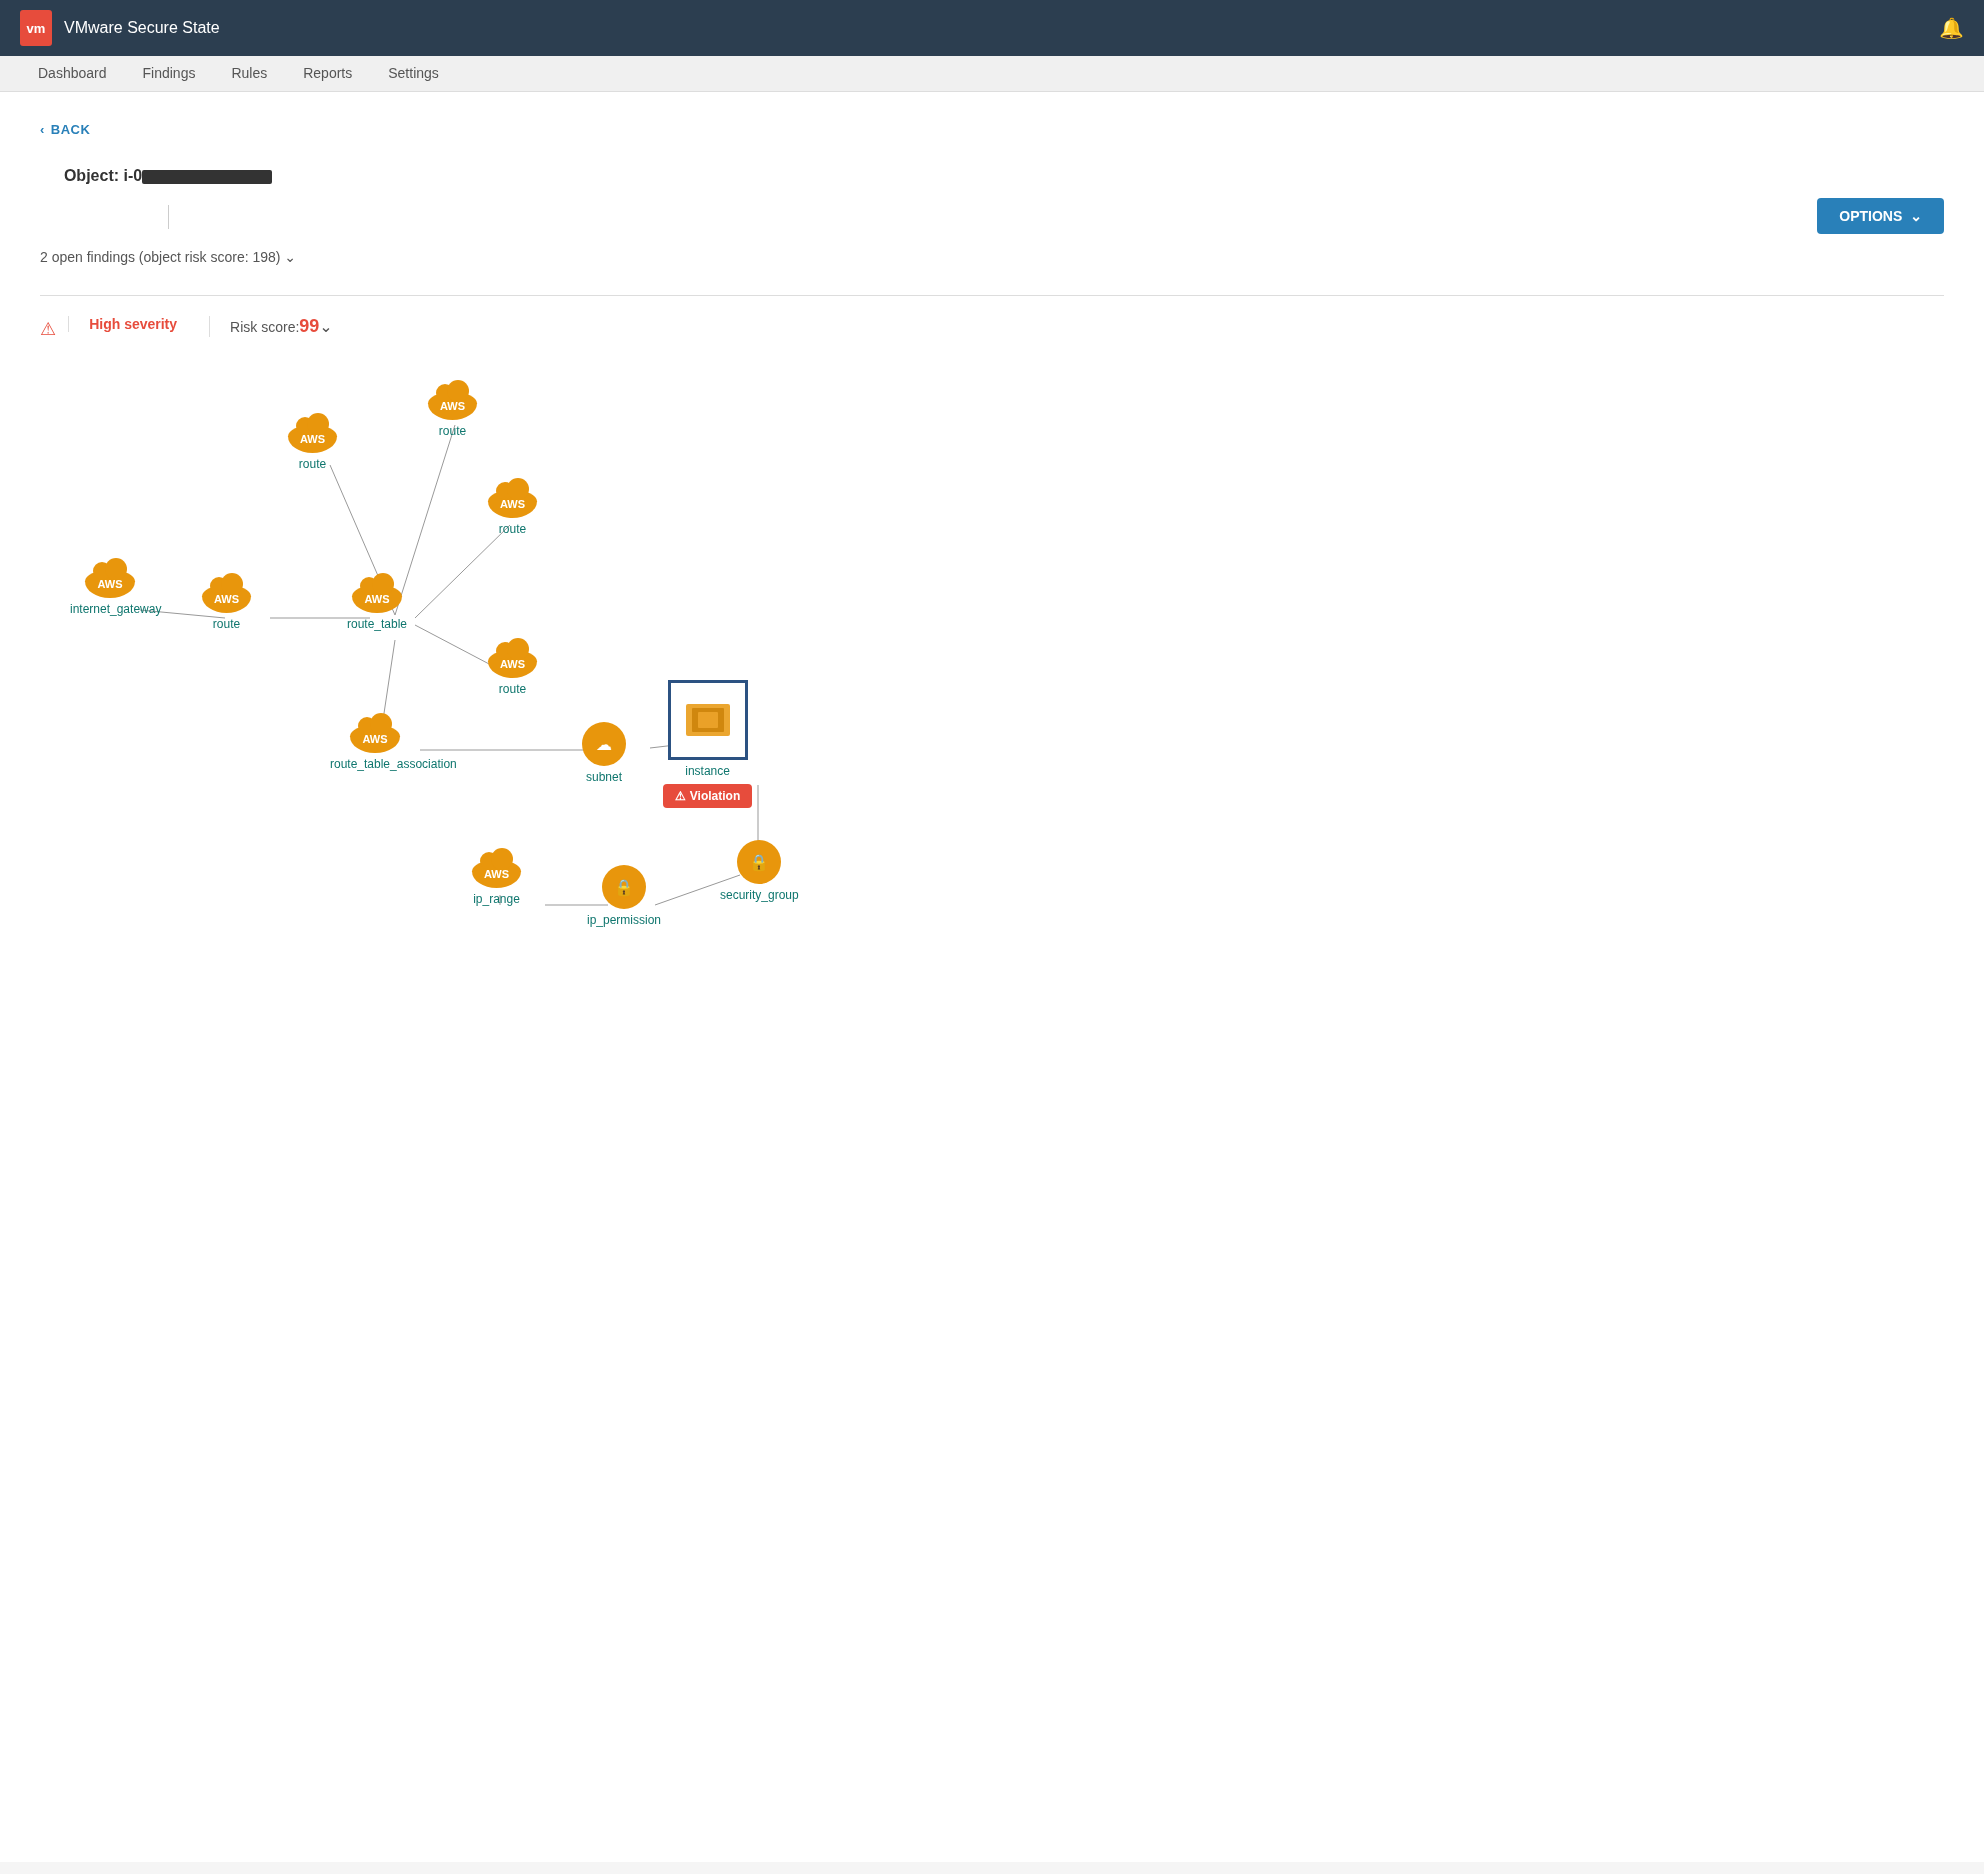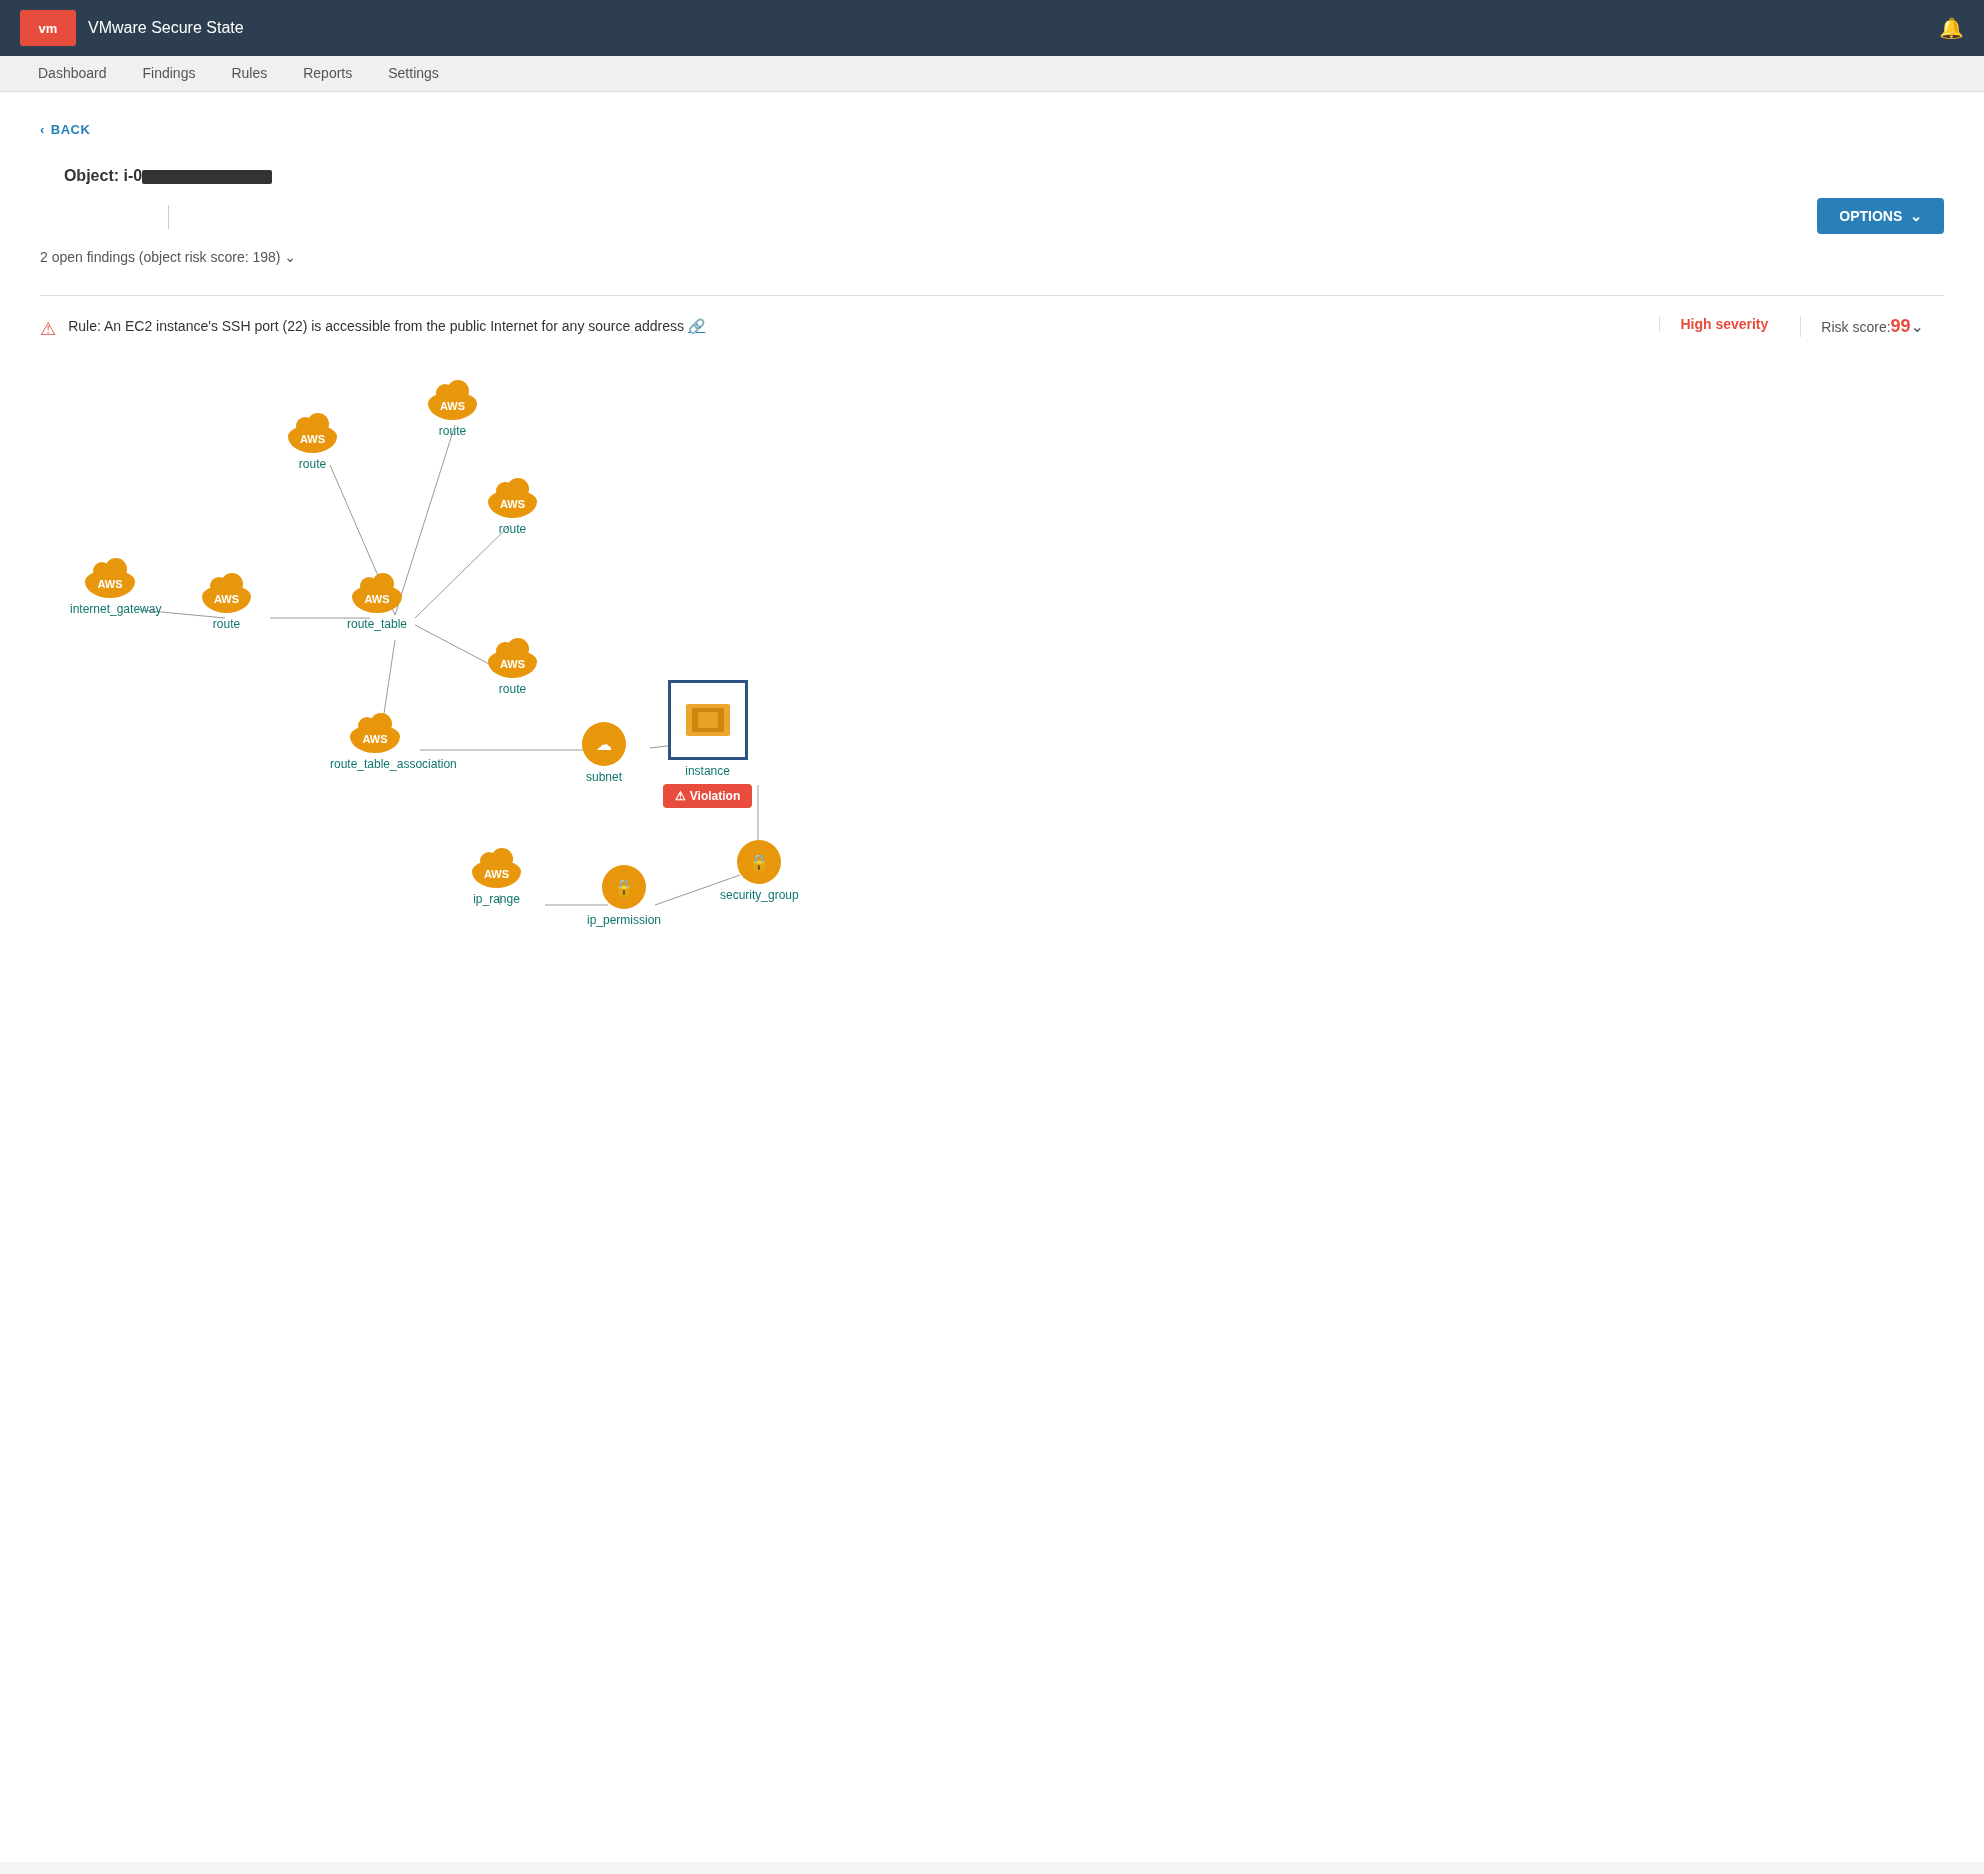--- a/index.html
+++ b/index.html
@@ -13,21 +13,21 @@
       justify-content: space-between;
       padding: 0 20px;
       height: 56px;
     }
     .header-left { display: flex; align-items: center; gap: 12px; }
     .vm-logo {
       background: #e74c3c;
       color: white;
       font-weight: bold;
       font-size: 13px;
-      width: 56px;
+      width: 32px;
       height: 36px;
       display: flex;
       align-items: center;
       justify-content: center;
       border-radius: 3px;
     }
     .header-title { color: white; font-size: 16px; font-weight: 400; }
     .bell-icon { color: #aab; font-size: 20px; }
 
     
@@ -282,24 +282,20 @@
     </div>
     <button class="options-btn">
       <span>OPTIONS</span>
       <span>⌄</span>
     </button>
   </div>
 
   <div class="rule-card">
     <div class="rule-header">
       <span class="warning-icon">⚠</span>
-      <div class="rule-text">
-        <span>Rule: An EC2 instance's SSH port (22) is accessible from the public Internet for any source address</span>
-        <a href="#"> 🔗</a>
-      </div>
       <div class="severity-block">
         <div class="severity-label">High severity</div>
       </div>
       <div class="risk-block">
         <span class="risk-text">Risk score:</span>
         <span class="risk-score">99</span>
         <span style="color:#555;">⌄</span>
       </div>
     </div>
 

